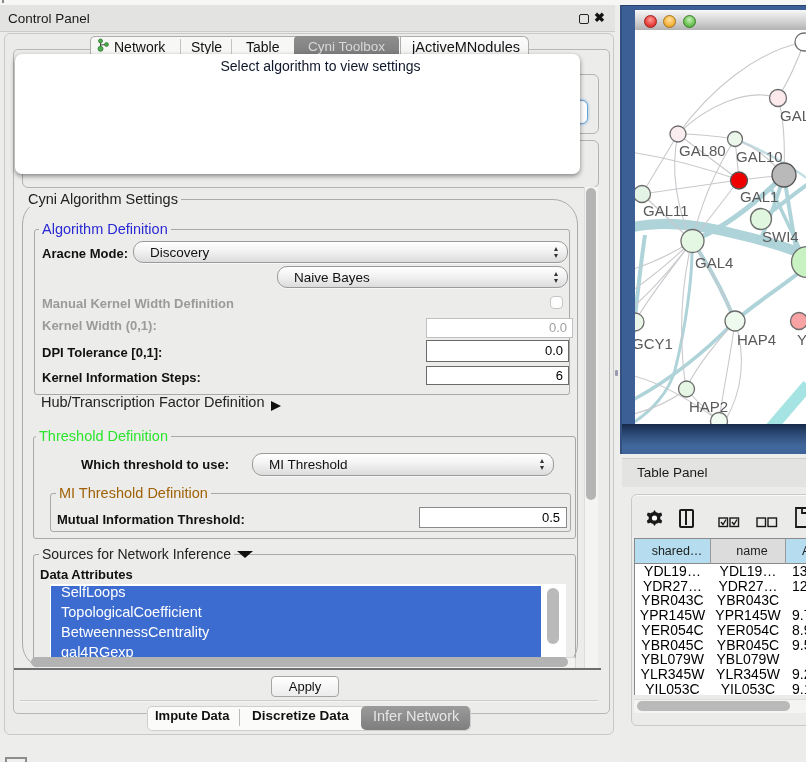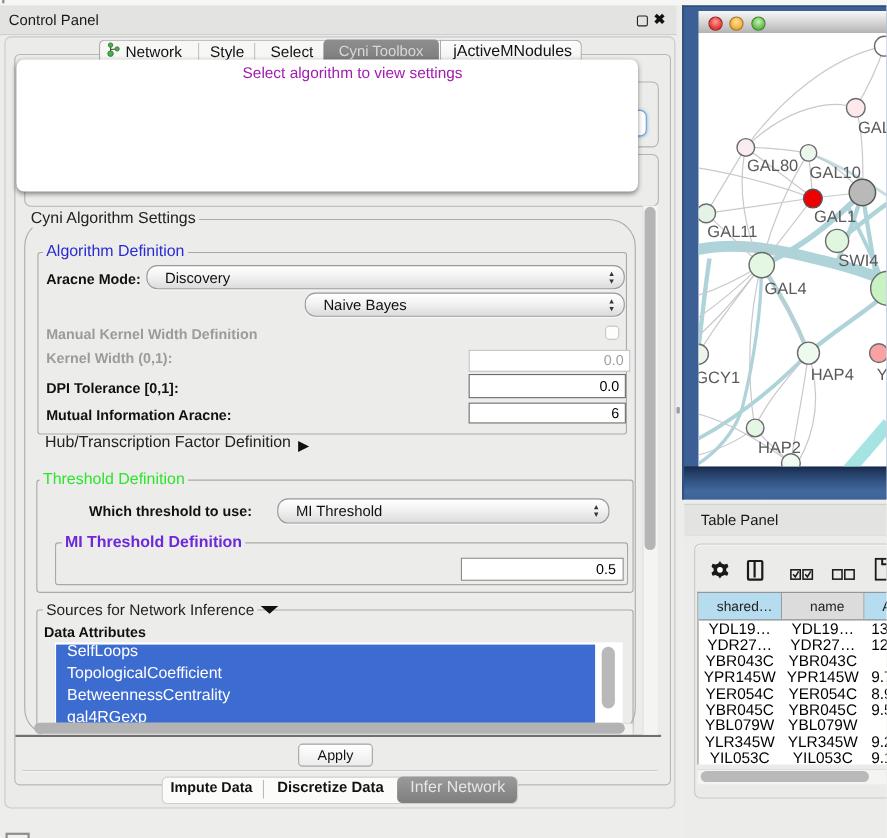--- a/index.html
+++ b/index.html
@@ -37,21 +37,21 @@
   <div class="abs" style="left:180px;top:39px;width:1px;height:16px;background:#c4c4c4;"></div>
   <div class="abs" style="left:231px;top:39px;width:1px;height:16px;background:#c4c4c4;"></div>
   <svg class="abs" style="left:97px;top:38px;" width="14" height="16" viewBox="0 0 14 16">
     <path d="M3.5 3.5 L3.5 10.5 M3.5 7 L9 6.5" stroke="#444" stroke-width="1"></path>
     <circle cx="3.5" cy="3" r="2" fill="#4fae4f" stroke="#2c7a2c" stroke-width="0.8"></circle>
     <circle cx="3.5" cy="10.8" r="2.5" fill="#4fae4f" stroke="#2c7a2c" stroke-width="0.8"></circle>
     <circle cx="9.5" cy="6.5" r="1.9" fill="#4fae4f" stroke="#2c7a2c" stroke-width="0.8"></circle>
   </svg>
   <div class="abs" style="left:114px;top:39px;font-size:14px;color:#111;">Network</div>
   <div class="abs" style="left:191px;top:39px;font-size:14px;color:#111;">Style</div>
-  <div class="abs" style="left:246px;top:39px;font-size:14px;color:#111;">Select</div>
+  <div class="abs" style="left:246px;top:39px;font-size:14px;color:#111;">Table</div>
   <div class="abs" style="left:294px;top:36px;width:105px;height:22px;background:linear-gradient(#8e8e8e,#7c7c7c);border-radius:4px 4px 0 0;"></div>
   <div class="abs" style="left:308px;top:39px;font-size:13.5px;color:#d8d8d8;">Cyni Toolbox</div>
   <div class="abs" style="left:400px;top:36px;width:127px;height:21px;background:linear-gradient(#fdfdfd,#f0f0ef);border:1px solid #aeaeae;border-bottom:none;border-radius:0 6px 0 0;"></div>
   <div class="abs" style="left:412px;top:39px;font-size:14.5px;color:#111;">jActiveMNodules</div>
 
   <div class="abs" style="left:22px;top:74px;width:575px;height:58px;border:1px solid #b3b3b2;border-radius:6px;"></div>
   <div class="abs" style="left:40px;top:100px;width:546px;height:22px;border:1.5px solid #6ba3d6;border-radius:6px;background:#fff;box-shadow:0 0 3px #7cacdc;"></div>
   <div class="abs" style="left:22px;top:140px;width:575px;height:46px;border:1px solid #b3b3b2;border-radius:6px;"></div>
 
   <div class="gbox" style="left:22px;top:199px;width:554px;height:468px;border-color:#ababab;border-radius:25px;">
@@ -69,38 +69,39 @@
   <div class="combo" style="left:277px;top:266px;width:289px;height:20px;">
       <span class="ct">Naive Bayes</span>
       <span class="spin"></span>
     </div>
   <div class="lbl dis" style="left:42px;top:296px;">Manual Kernel Width Definition</div>
   <div class="abs" style="left:550px;top:296px;width:11px;height:11px;border:1.5px solid #c6c6c5;border-radius:4px;background:#fdfdfd;"></div>
   <div class="lbl dis" style="left:42px;top:318px;">Kernel Width (0,1):</div>
   <div class="field" style="left:426px;top:318px;width:140px;height:18px;border:1px solid #c0c0c0;color:#a0a0a0;padding-right:5px;line-height:18px;">0.0</div>
   <div class="lbl" style="left:42px;top:345px;">DPI Tolerance [0,1]:</div>
   <div class="field" style="left:426px;top:340px;width:136px;height:20px;border:1.5px solid #6a6a6a;padding-right:5px;line-height:20px;">0.0</div>
-  <div class="lbl" style="left:42px;top:370px;">Mutual Information Aracne:</div>
+  <div class="lbl" style="left:42px;top:370px;">Kernel Information Steps:</div>
   <div class="field" style="left:426px;top:366px;width:136px;height:17px;border:1.5px solid #6a6a6a;padding-right:5px;line-height:17px;">6</div>
 
   <div class="abs" style="left:41px;top:394px;font-size:14.5px;color:#222;">Hub/Transcription Factor Definition</div>
   <div class="abs" style="left:271px;top:401px;width:0;height:0;border-top:5.5px solid transparent;border-bottom:5.5px solid transparent;border-left:10px solid #111;"></div>
 
   <div class="gbox" style="left:33px;top:436px;width:541px;height:101px;">
     <span class="gtitle" style="left:2px;color:#2ce52c;">Threshold Definition</span>
   </div>
   <div class="lbl" style="left:81px;top:457px;">Which threshold to use:</div>
   <div class="combo" style="left:252px;top:453px;width:300px;height:21px;">
       <span class="ct">MI Threshold</span>
       <span class="spin"></span>
     </div>
 
   <div class="gbox" style="left:50px;top:493px;width:519px;height:37px;">
-    <span class="gtitle" style="left:5px;color:#6d28d9;font-weight:bold;">MI Threshold Definition</span>
-  </div>
+    <span class="gtitle" style="left:5px;color:#a16207;">MI Threshold Definition</span>
+  </div>
+  <div class="lbl" style="left:57px;top:512px;">Mutual Information Threshold:</div>
   <div class="field" style="left:419px;top:507px;width:140px;height:19px;border:1px solid #8a8a8a;padding-right:6px;line-height:19px;">0.5</div>
 
   <div class="gbox" style="left:33px;top:554px;width:541px;height:111px;">
     <span class="gtitle" style="left:5px;color:#222;font-size:14px;">Sources for Network Inference</span>
   </div>
   <div class="abs" style="left:237px;top:551px;width:0;height:0;border-left:8.5px solid transparent;border-right:8.5px solid transparent;border-top:7.5px solid #111;"></div>
   <div class="lbl" style="left:40px;top:567px;">Data Attributes</div>
   <div class="abs" style="left:50px;top:584px;width:516px;height:74px;background:#fff;"></div>
   <div class="abs" style="left:51px;top:586px;width:490px;height:72px;background:#3d6cd1;"></div>
   <div class="abs" style="left:61px;top:582px;font-size:14.5px;color:#fff;line-height:20px;white-space:pre;">SelfLoops
@@ -124,21 +125,21 @@
   <div class="abs" style="left:147px;top:706px;width:322px;height:23px;background:#fbfbfa;border:1px solid #cfcfce;border-radius:5px;"></div>
   <div class="abs" style="left:239px;top:709px;width:1px;height:17px;background:#bbb;"></div>
   <div class="lbl" style="left:155px;top:708px;font-size:13px;">Impute Data</div>
   <div class="lbl" style="left:252px;top:708px;font-size:13.5px;">Discretize Data</div>
   <div class="abs" style="left:361px;top:706px;width:109px;height:24px;background:linear-gradient(#9b9b9b,#7e7e7e);border-radius:5px;"></div>
   <div class="abs" style="left:373px;top:708px;font-size:14.5px;color:#e6e6e6;">Infer Network</div>
 
   <div class="abs" style="left:5px;top:757px;width:18px;height:10px;border:2px solid #8d8d8d;background:#f0f0ef;"></div>
 
   <div class="abs" style="left:15px;top:54px;width:565px;height:120px;background:#fff;border-radius:7px;box-shadow:0 2px 5px rgba(0,0,0,0.45);"></div>
-  <div class="abs" style="left:15px;top:58px;width:611px;text-align:center;font-size:14px;color:#a21caf;">Select algorithm to view settings</div>
+  <div class="abs" style="left:15px;top:58px;width:611px;text-align:center;font-size:14px;color:#0f172a;">Select algorithm to view settings</div>
 
   <div class="abs" style="left:615px;top:370px;width:3px;height:6px;background:#9a9ab0;border-radius:1px;"></div>
 
   <div class="abs" style="left:620px;top:5px;width:186px;height:449px;background:#3c6096;"></div>
   <div class="abs" style="left:620px;top:424px;width:186px;height:30px;background:linear-gradient(180deg,#17294a 0%,#223c63 18%,#335382 45%,#42699e 75%,#3e639a 100%);"></div>
   <div class="abs" style="left:620px;top:5px;width:186px;height:1px;background:#27426e;"></div>
   <div class="abs" style="left:620px;top:5px;width:2px;height:449px;background:#32517e;"></div>
 
   <div class="abs" style="left:635px;top:10px;width:171px;height:20px;background:linear-gradient(#f8f8f8,#c9c9c9 70%,#b3b3b3);border-bottom:1px solid #6e6e6e;"></div>
   <div class="abs" style="left:643.5px;top:15px;width:11px;height:11px;border-radius:50%;background:radial-gradient(circle at 50% 35%,#ff9d97,#e8413c 60%,#c22722);border:0.5px solid #9c1f1b;"></div>

